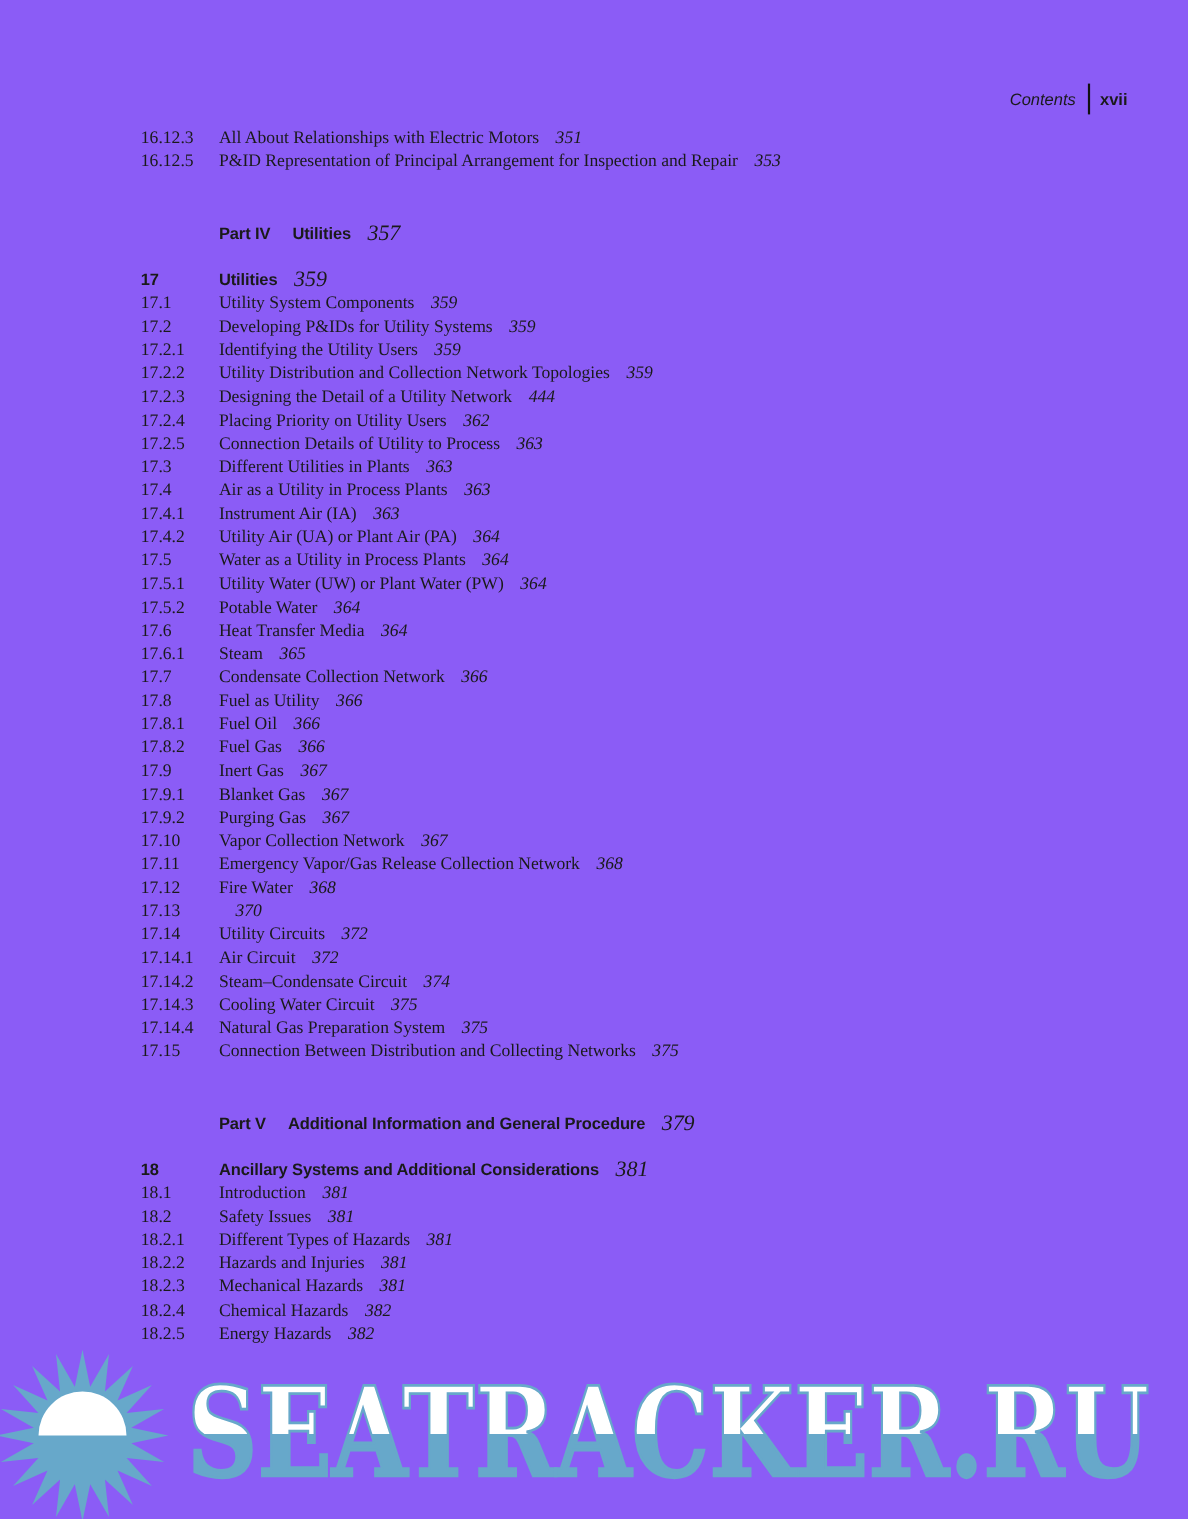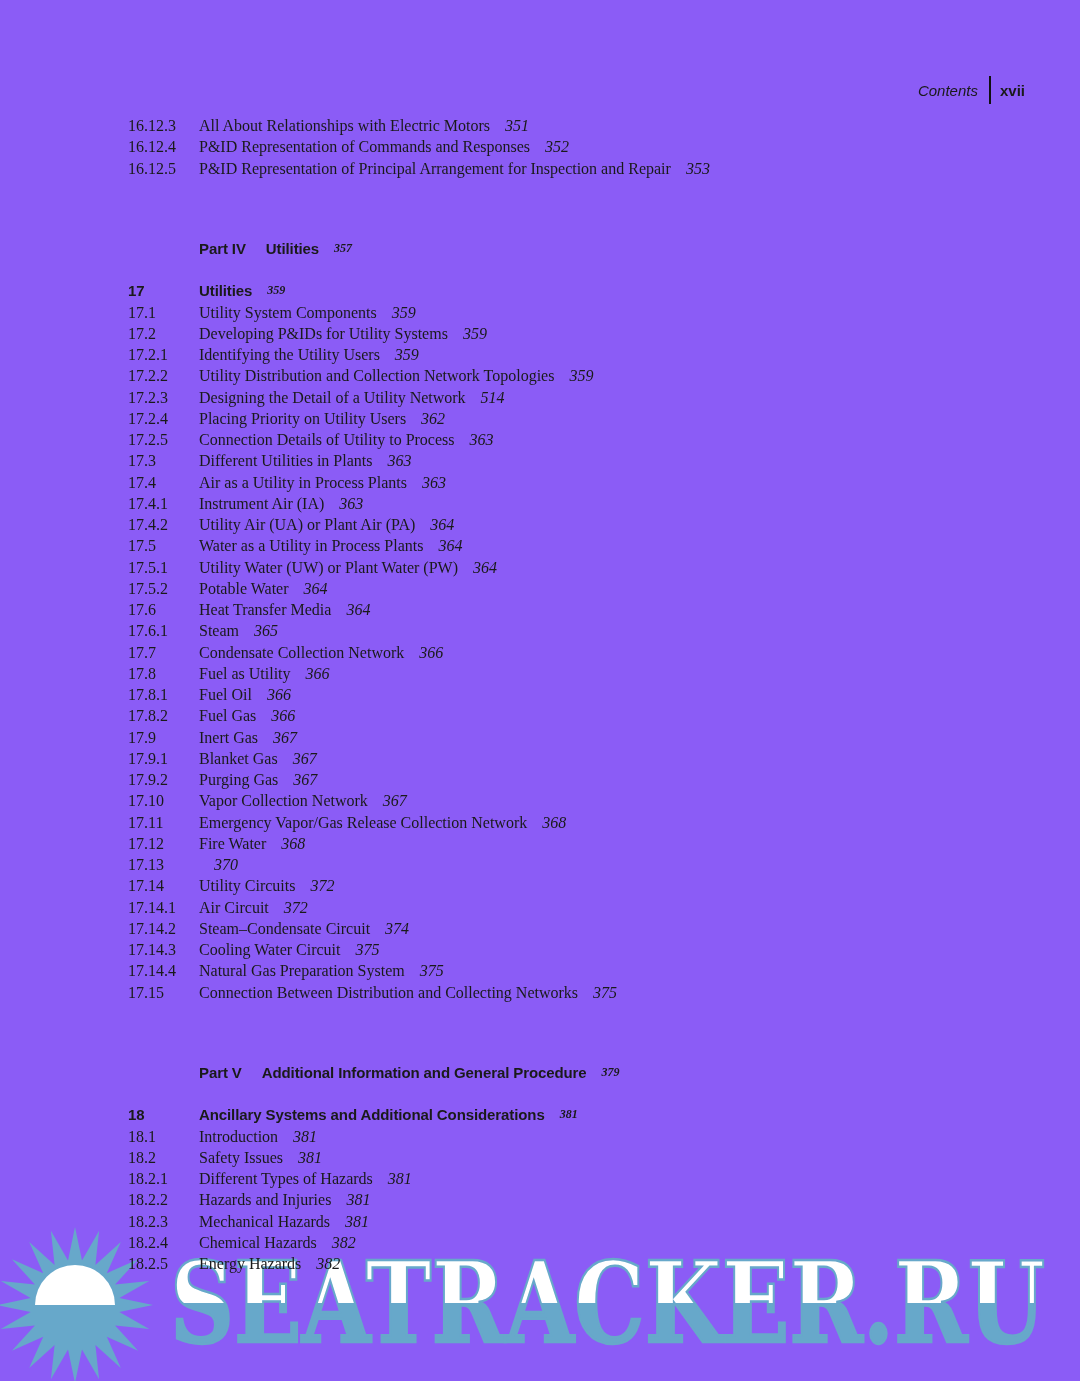--- a/index.html
+++ b/index.html
@@ -23,25 +23,25 @@
   .header .divider{width:2px;height:28px;background:#111;margin:0 9px 0 11px;}
   .header .folio{font-weight:700;}
   
   .toc{
     position:absolute;left:128px;top:115px;right:20px;
     font-size:16px;line-height:21.25px;
   }
   .row{display:flex;align-items:flex-end;white-space:nowrap;}
   .row .num{flex:none;width:71px;}
   .row .pg{font-style:italic;font-family:"Liberation Serif", serif;font-weight:400;margin-left:15px;}
-  .row.part{margin-top:59px;font-family:"Liberation Sans", sans-serif;font-weight:700;font-size:15px;letter-spacing:-0.1px;}
+  .row.part{margin-top:44px;font-family:"Liberation Sans", sans-serif;font-weight:700;font-size:15px;letter-spacing:-0.1px;}
   .row.part .label{margin-right:20px;}
   .row.chapter{margin-top:21.25px;}
   .row.chapter .num,.row.chapter .ttl{font-family:Liberation Sans, sans-serif;font-weight:700;font-size:15px;letter-spacing:-0.1px;}
-  .row.chapter .pg,.row.part .pg{font-size:12px;font-weight:bold;}
+  .row.chapter .pg,.row.part .pg{font-size:20px;}
   
   .watermark{position:absolute;left:0;top:1195px;width:1080px;height:186px;z-index:1;}
   .toc{z-index:2;}
   .header{z-index:2;}
 </style>
 </head>
 <body>
 
 <div class="page">
 
@@ -67,25 +67,20 @@
     <text id="wm-text" x="170" y="147" textLength="875" lengthAdjust="spacingAndGlyphs" font-family="DejaVu Serif, serif" font-weight="bold" font-size="113" fill="url(#wmgrad)" stroke="#67a8ca" stroke-width="2.5">SEATRACKER.RU</text>
   </svg>
 
   <div class="toc" id="toc-list">
       <div class="row item">
         <span class="num">16.12.3</span>
         <span class="ttl">All About Relationships with Electric Motors</span>
         <span class="pg">351</span>
       </div>
       <div class="row item">
-        <span class="num">16.12.4</span>
-        <span class="ttl">P&amp;ID Representation of Commands and Responses</span>
-        <span class="pg">352</span>
-      </div>
-      <div class="row item">
         <span class="num">16.12.5</span>
         <span class="ttl">P&amp;ID Representation of Principal Arrangement for Inspection and Repair</span>
         <span class="pg">353</span>
       </div>
       <div class="row part">
         <span class="num"></span>
         <span class="label">Part IV</span>
         <span class="ttl">Utilities</span>
         <span class="pg">357</span>
       </div>
@@ -110,21 +105,21 @@
         <span class="pg">359</span>
       </div>
       <div class="row item">
         <span class="num">17.2.2</span>
         <span class="ttl">Utility Distribution and Collection Network Topologies</span>
         <span class="pg">359</span>
       </div>
       <div class="row item">
         <span class="num">17.2.3</span>
         <span class="ttl">Designing the Detail of a Utility Network</span>
-        <span class="pg">514</span>
+        <span class="pg">444</span>
       </div>
       <div class="row item">
         <span class="num">17.2.4</span>
         <span class="ttl">Placing Priority on Utility Users</span>
         <span class="pg">362</span>
       </div>
       <div class="row item">
         <span class="num">17.2.5</span>
         <span class="ttl">Connection Details of Utility to Process</span>
         <span class="pg">363</span>

